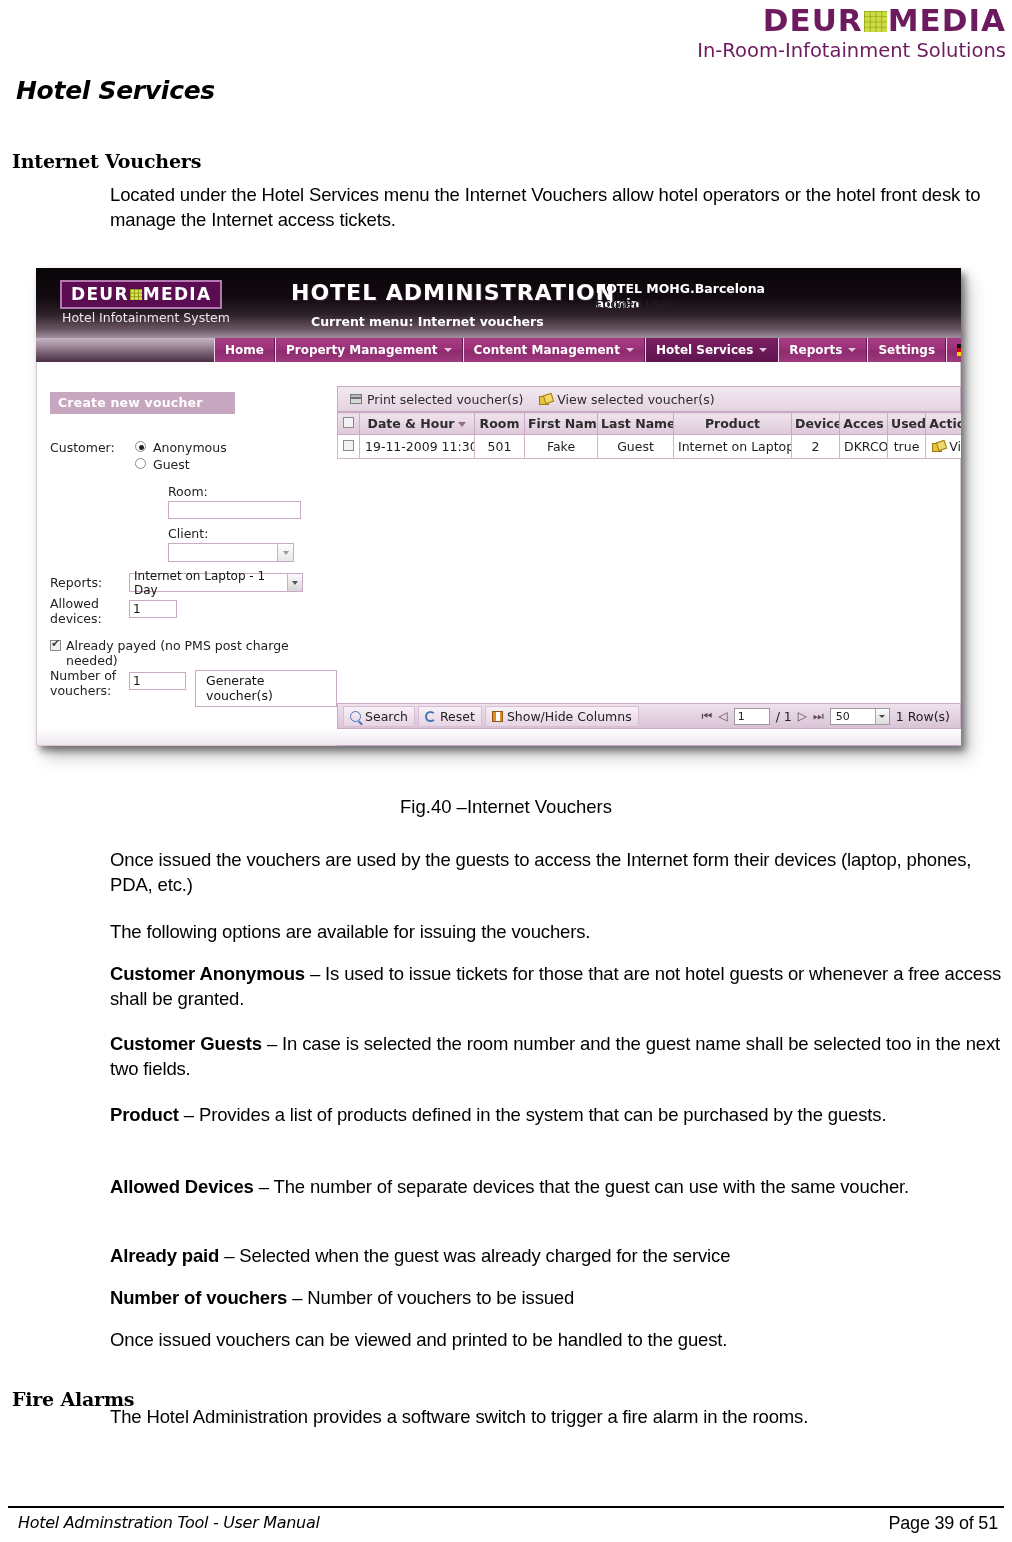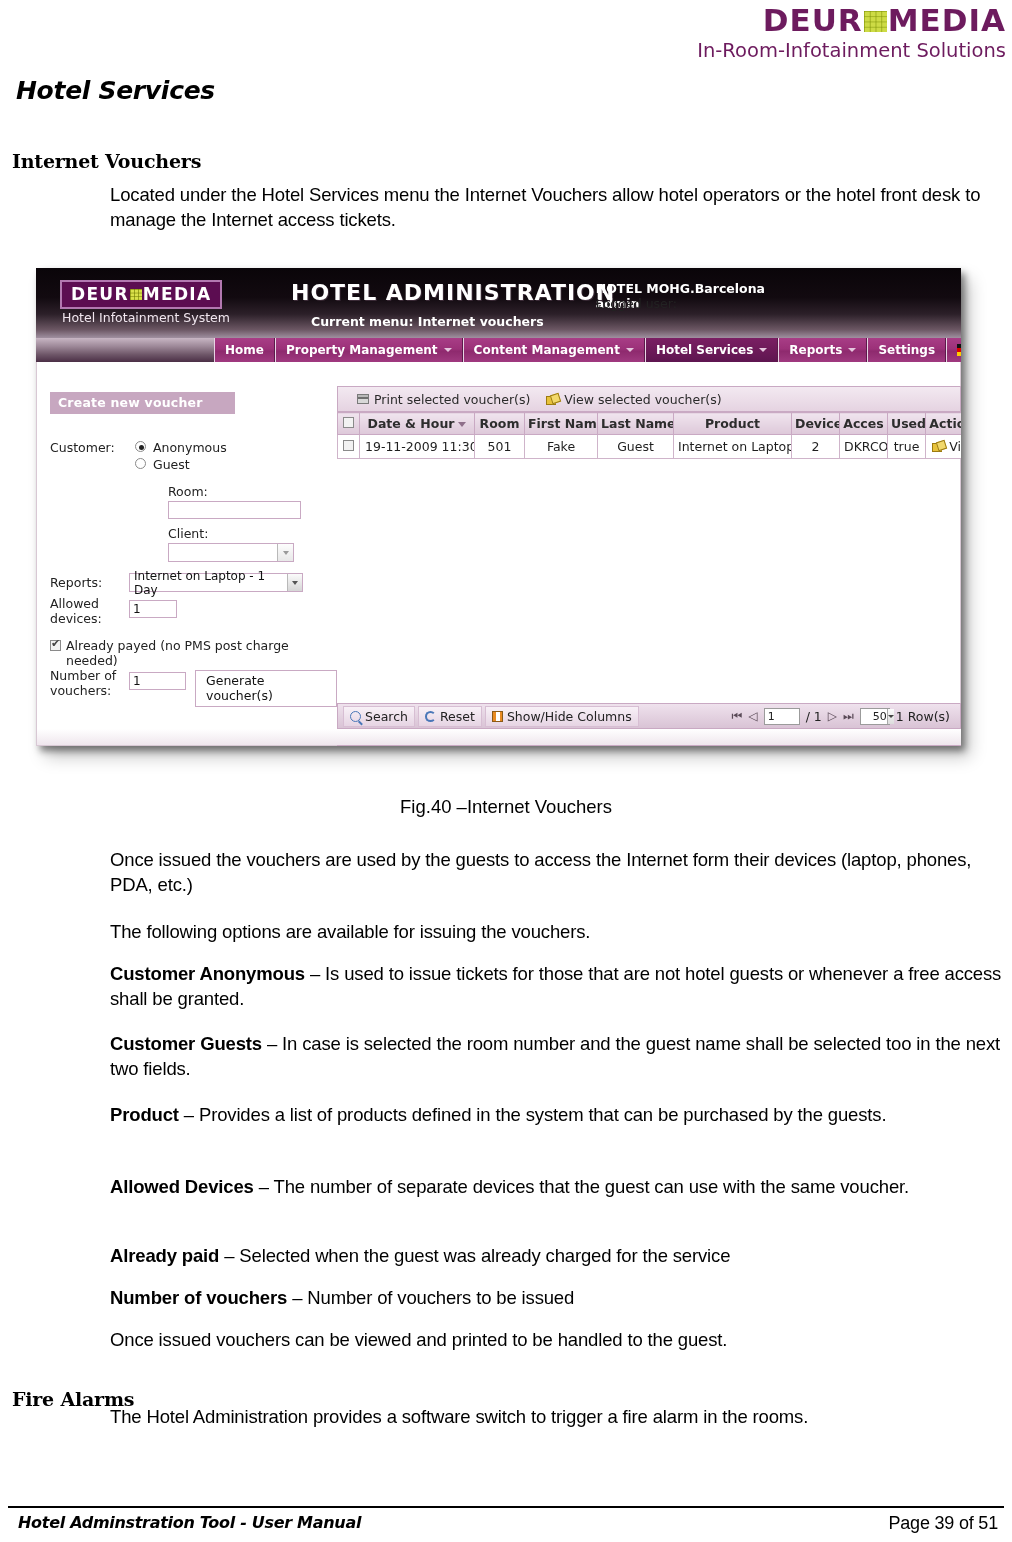--- a/index.html
+++ b/index.html
@@ -90,21 +90,21 @@
   .footer-rule {
     position:absolute; left:8px; top:1506px; width:996px;
     border-top:2px solid #000;
   }
   .footer {
     position:absolute; top:1513px; left:0; width:1012px; height:26px;
   }
   .footer-left {
     position:absolute; left:18px; top:0;
     font-family:"DejaVu Sans", sans-serif;
-    font-size:16px; font-weight:bold; font-style:italic;
+    font-size:16px; font-weight:normal; font-style:italic;
     letter-spacing:-.3px;
   }
   .footer-right {
     position:absolute; right:14px; top:0;
     font-size:18px; letter-spacing:-.2px;
   }
 
   
   .shot-wrap {
     position:absolute; left:36px; top:268px;
@@ -261,21 +261,21 @@
 
   
   .grid-wrap {
     position:absolute; left:300px; top:0; width:624px; height:384px;
   }
   .grid-toolbar-top {
     position:absolute; left:0; top:24px; width:624px; height:26px;
     background:linear-gradient(to bottom,#f3e9f1,#e5d3e1);
     border:1px solid #c9a9c3;
     display:flex; align-items:center; gap:16px;
-    padding-left:19px;
+    padding-left:12px;
     font-family:"DejaVu Sans", sans-serif; font-size:12.5px; color:#2a2a2a;
   }
   .tb-item { display:flex; align-items:center; gap:5px; white-space:nowrap; }
   .ico-print {
     width:12px;height:10px;display:inline-block;position:relative;
     background:linear-gradient(to bottom,#b9b9b9 0 30%, #6f6f6f 30% 55%, #d8d8d8 55% 100%);
     border:1px solid #7a7a7a;
   }
   .ico-view {
     width:13px;height:11px;display:inline-block;position:relative;
@@ -338,23 +338,23 @@
     display:flex; align-items:center; gap:6px;
     margin-left:auto; padding-right:10px;
   }
   .pg-arrow { color:#5a4a57; font-size:12px; }
   .pg-input {
     width:36px;height:17px;border:1px solid #9b9b9b;background:#fff;
     font-family:"DejaVu Sans", sans-serif; font-size:11px; text-align:left; padding-left:3px;
     display:flex;align-items:center;
   }
   .pg-sel {
-    width:30px;height:17px;border:1px solid #9b9b9b;background:#fff;
+    width:60px;height:17px;border:1px solid #9b9b9b;background:#fff;
     display:flex;align-items:center;justify-content:space-between;
-    font-size:11px; padding-left:12px;text-align:center;
+    font-size:11px; padding-left:5px;text-align:center;
   }
   .pg-sel .ab{width:14px;height:100%;background:linear-gradient(to bottom,#fcfcfc,#dcdcdc);
     border-left:1px solid #a8a8a8;display:flex;align-items:center;justify-content:center;}
   .pg-sel .ab i{width:0;height:0;border-left:3px solid transparent;border-right:3px solid transparent;border-top:3.5px solid #444;}
   .grid-footer-strip {
     position:absolute; left:0; bottom:0; width:624px; height:17px;
     background:linear-gradient(to bottom,#e9dae6,#cdb3c9);
     border:1px solid #c9a9c3; border-top:none;
   }
   .app-bottom-strip {

